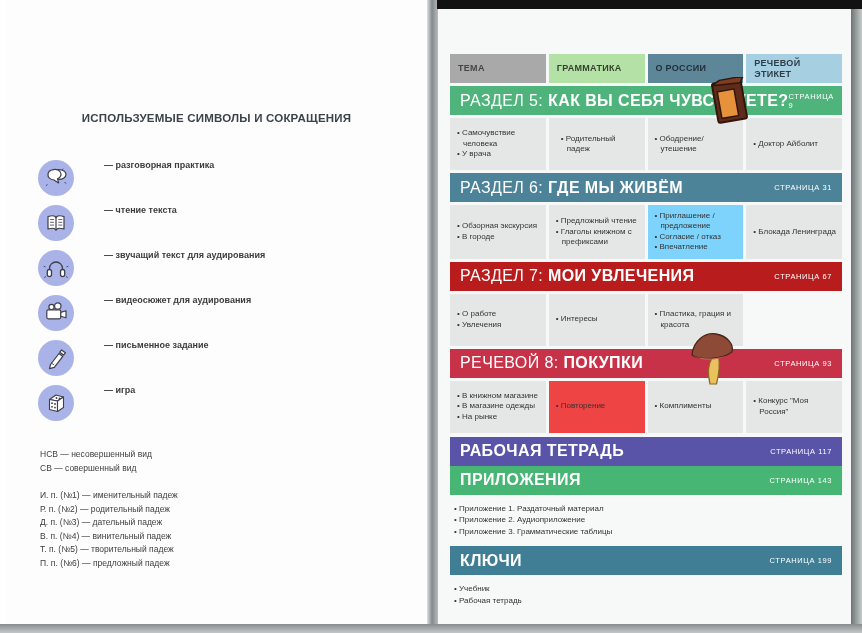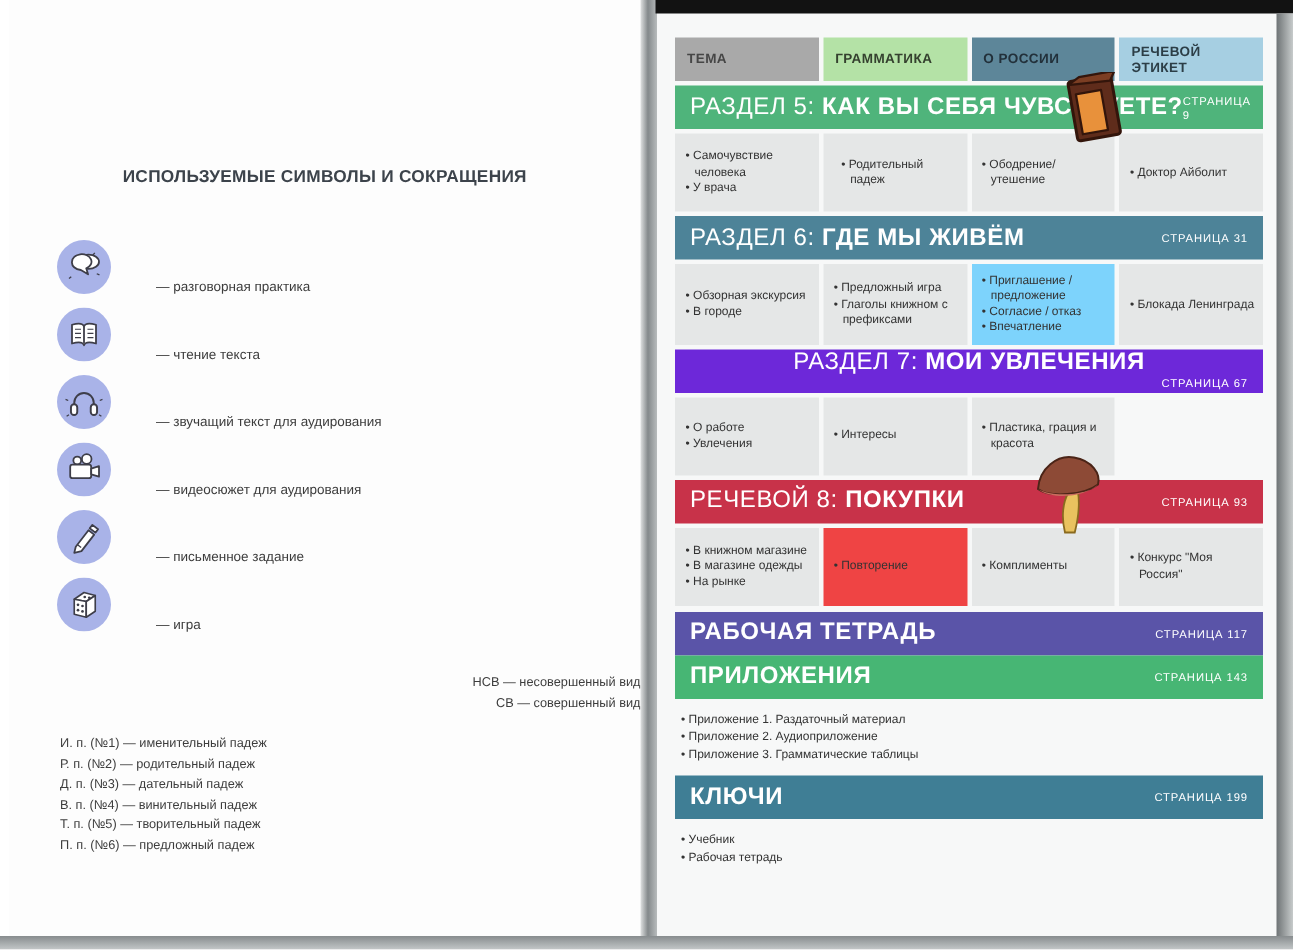--- a/index.html
+++ b/index.html
@@ -13,30 +13,30 @@
   .top-bar{position:absolute;left:437px;top:0;width:425px;height:9px;background:#121212;}
   .right-edge{position:absolute;left:851px;top:9px;width:11px;height:615px;
          background:linear-gradient(to right,#6e7375,#c7cbcb);}
   .bottom-bar{position:absolute;left:0;top:624px;width:862px;height:9px;
          background:linear-gradient(#878c8e,#c3c7c8);}
 
   
   .left-title{padding-top:112px;text-align:center;font-size:11.5px;font-weight:700;
               color:#3c434b;letter-spacing:.2px;}
   .symbols{margin:36px 0 0 32px;}
-  .symbol-row{display:flex;align-items:flex-end;margin-bottom:9px;height:36px;}
+  .symbol-row{display:flex;align-items:flex-start;margin-bottom:9px;height:36px;font-weight:bold;}
   .symbol-row svg{flex:0 0 36px;}
   .symbol-label{margin-left:30px;font-size:9px;color:#3d3d3d;}
   .abbr{margin:26px 0 0 34px;}
-  .abbr-line{font-size:8.5px;color:#3d3d3d;line-height:14px;text-align:right;}
+  .abbr-line{font-size:8.5px;color:#3d3d3d;line-height:14px;}
   .cases{margin:14px 0 0 34px;}
   .case-line{font-size:8.5px;color:#3d3d3d;line-height:13.5px;}
 
   
-  .toc{position:absolute;left:12px;top:25px;width:392px;}
+  .toc{position:absolute;left:12px;top:54px;width:392px;}
   .col-headers{display:grid;grid-template-columns:repeat(4,1fr);gap:3px;}
   .col-header{height:29px;display:flex;align-items:center;padding:0 4px 0 8px;
               font-size:9px;font-weight:700;letter-spacing:.3px;line-height:1.15;}
   .band{position:relative;height:29px;display:flex;align-items:center;
         padding:0 10px;margin-top:3px;color:#fff;}
   .band-title{font-size:16px;letter-spacing:.4px;white-space:nowrap;}
   .band-prefix{font-weight:400;}
   .band-name{font-weight:700;}
   .band-page{margin-left:auto;font-size:7.5px;letter-spacing:.6px;}
   .row{display:grid;grid-template-columns:repeat(4,1fr);gap:3px;margin-top:3px;}
@@ -193,33 +193,33 @@
           <div class="band" style="background: rgb(77, 131, 152);">
             <span class="band-title"><span class="band-prefix">РАЗДЕЛ 6:</span> <span class="band-name">ГДЕ МЫ ЖИВЁМ</span></span>
             <span class="band-page">СТРАНИЦА 31</span>
           </div>
           <div class="row">
             <div class="cell" style="background: rgb(229, 231, 231);">
               <div class="cell-item">Обзорная экскурсия</div>
               <div class="cell-item">В городе</div>
             </div>
             <div class="cell" style="background: rgb(229, 231, 231);">
-              <div class="cell-item">Предложный игра</div>
+              <div class="cell-item">Предложный чтение</div>
               <div class="cell-item">Глаголы книжном с префиксами</div>
             </div>
             <div class="cell" style="background: #7dd3fc;">
               <div class="cell-item">Приглашение / предложение</div>
               <div class="cell-item">Согласие / отказ</div>
               <div class="cell-item">Впечатление</div>
             </div>
             <div class="cell" style="background: rgb(229, 231, 231);">
               <div class="cell-item">Блокада Ленинграда</div>
             </div>
           </div>
-          <div class="band" style="background: #6d28d9; flex-direction: column;">
+          <div class="band" style="background: #b91c1c;">
             <span class="band-title"><span class="band-prefix">РАЗДЕЛ 7:</span> <span class="band-name">МОИ УВЛЕЧЕНИЯ</span></span>
             <span class="band-page">СТРАНИЦА 67</span>
           </div>
           <div class="row">
             <div class="cell" style="background: rgb(229, 231, 231);">
               <div class="cell-item">О работе</div>
               <div class="cell-item">Увлечения</div>
             </div>
             <div class="cell" style="background: rgb(229, 231, 231);">
               <div class="cell-item">Интересы</div>

